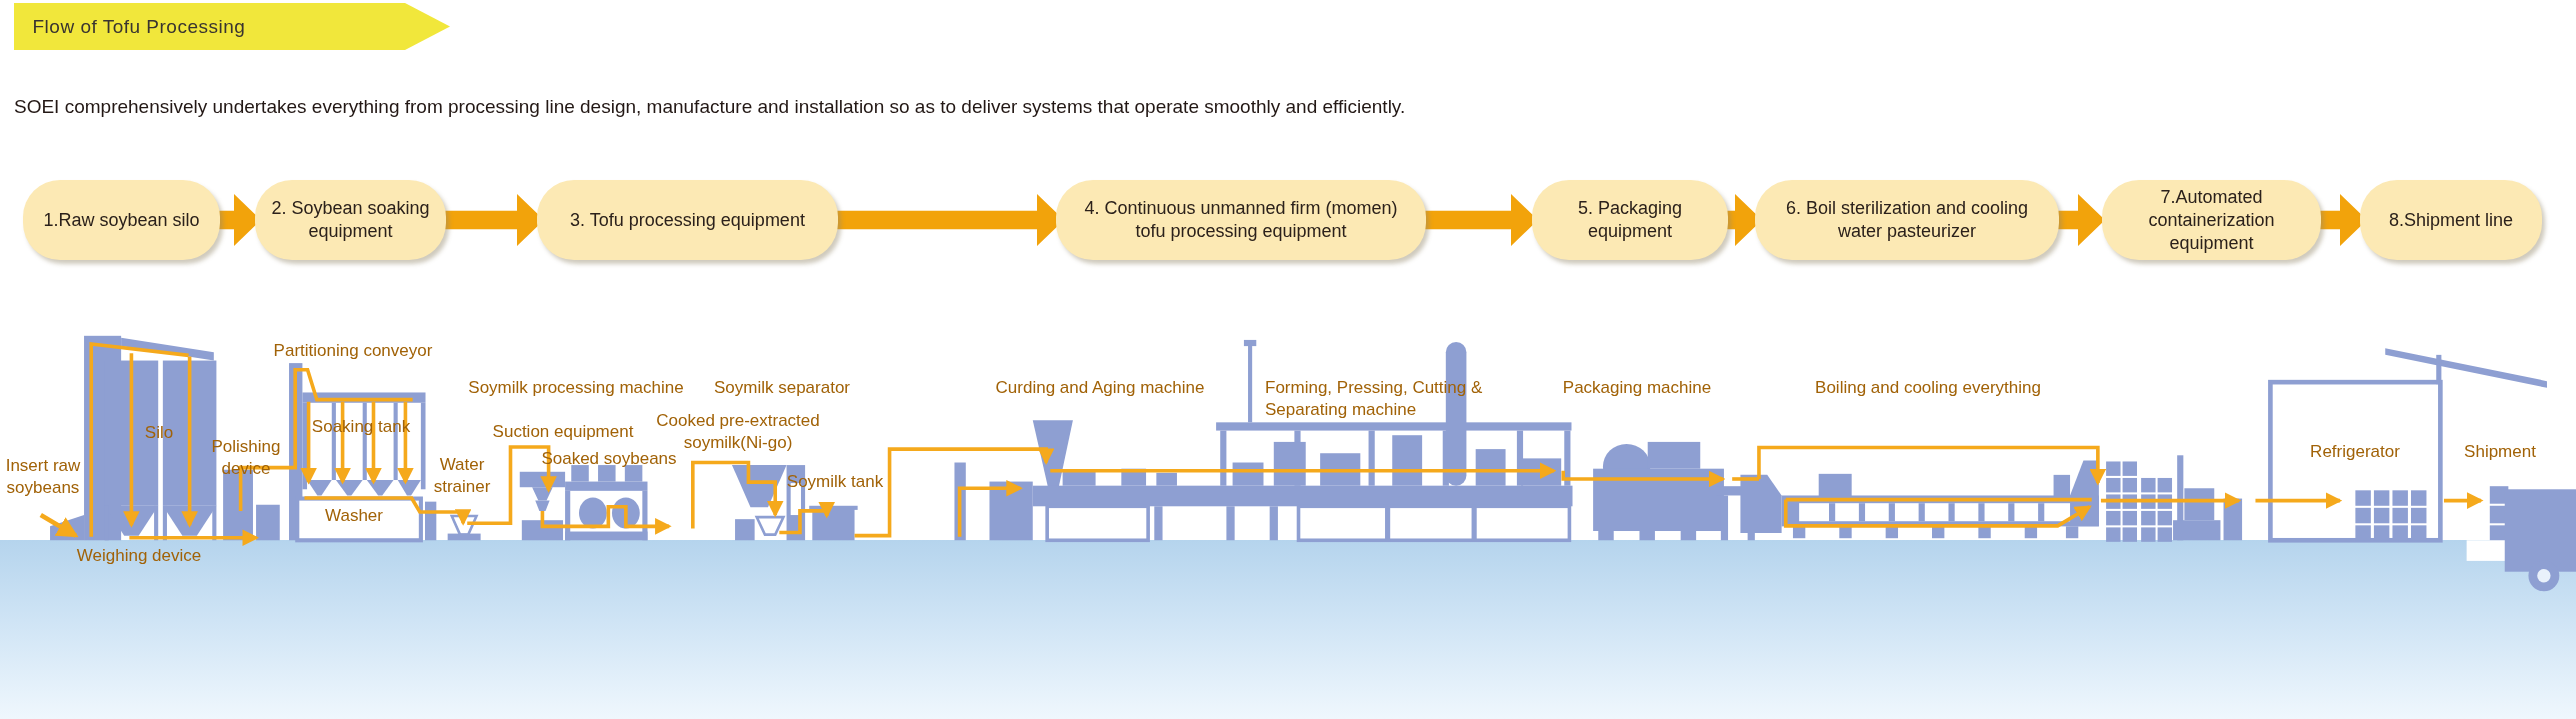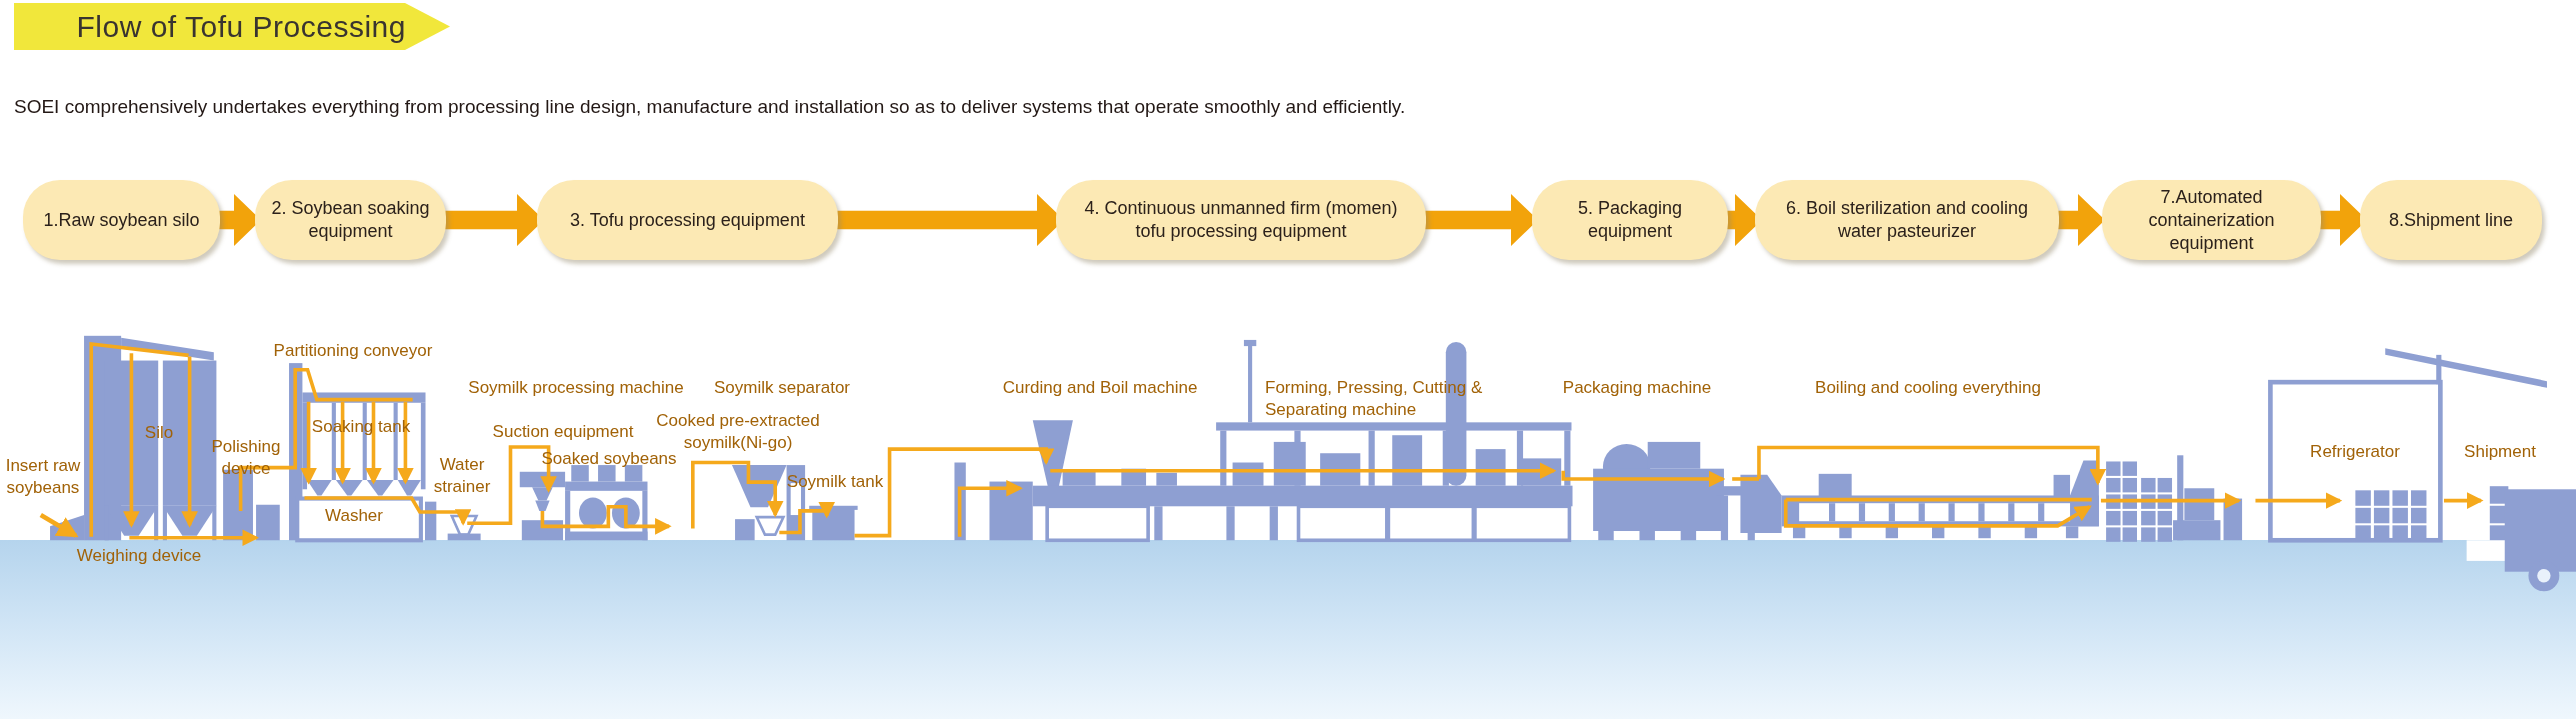--- a/index.html
+++ b/index.html
@@ -3,21 +3,21 @@
 <meta charset="utf-8">
 <style>
   html,body{margin:0;padding:0;background:#ffffff;}
   #canvas{position:relative;width:2699px;height:719px;background:#ffffff;overflow:hidden;
           font-family:"Liberation Sans",sans-serif;}
 
   
   .banner{position:absolute;left:14px;top:3.1px;width:436px;height:47px;background:#F1E73B;
           clip-path:polygon(0 0, calc(100% - 45px) 0, 100% 50%, calc(100% - 45px) 100%, 0 100%);
           display:flex;align-items:center;z-index:4;}
-  .banner .t{font-size:30px;font-weight:500;color:#393430;padding-left:18.5px;letter-spacing:0.5px;margin-left:44px;}
+  .banner .t{font-size:19px;font-weight:500;color:#393430;padding-left:18.5px;letter-spacing:0.5px;}
 
   
   .subtitle{position:absolute;left:14px;top:96px;font-size:19px;font-weight:400;color:#231815;
             white-space:nowrap;z-index:4;}
 
   
   .step-pill{position:absolute;top:180px;height:80px;border-radius:37px;background:#FCE9B4;
              display:flex;align-items:center;justify-content:center;text-align:center;
              font-size:18px;line-height:23px;font-weight:500;color:#2B211B;white-space:pre-line;
              box-shadow:3.1px 4.1px 4.6px rgba(148,138,108,.45);z-index:4;}
@@ -314,21 +314,21 @@
   <div class="lbl" style="left:354px;top:505px">Washer</div>
   <div class="lbl" style="left:462px;top:454px">Water
 strainer</div>
   <div class="lbl" style="left:563px;top:421px">Suction equipment</div>
   <div class="lbl" style="left:609px;top:448px">Soaked soybeans</div>
   <div class="lbl" style="left:576px;top:377px">Soymilk processing machine</div>
   <div class="lbl" style="left:738px;top:410px">Cooked pre-extracted
 soymilk(Ni-go)</div>
   <div class="lbl" style="left:782px;top:377px">Soymilk separator</div>
   <div class="lbl" style="left:835px;top:471px">Soymilk tank</div>
-  <div class="lbl" style="left:1100px;top:377px">Curding and Boil machine</div>
+  <div class="lbl" style="left:1100px;top:377px">Curding and Aging machine</div>
   <div class="lbl left" style="left:1265px;top:377px">Forming, Pressing, Cutting &amp;
 Separating machine</div>
   <div class="lbl" style="left:1637px;top:377px">Packaging machine</div>
   <div class="lbl" style="left:1928px;top:377px">Boiling and cooling everything</div>
   <div class="lbl" style="left:2355px;top:441px">Refrigerator</div>
   <div class="lbl" style="left:2500px;top:441px">Shipment</div>
 
 </div>
 
 

